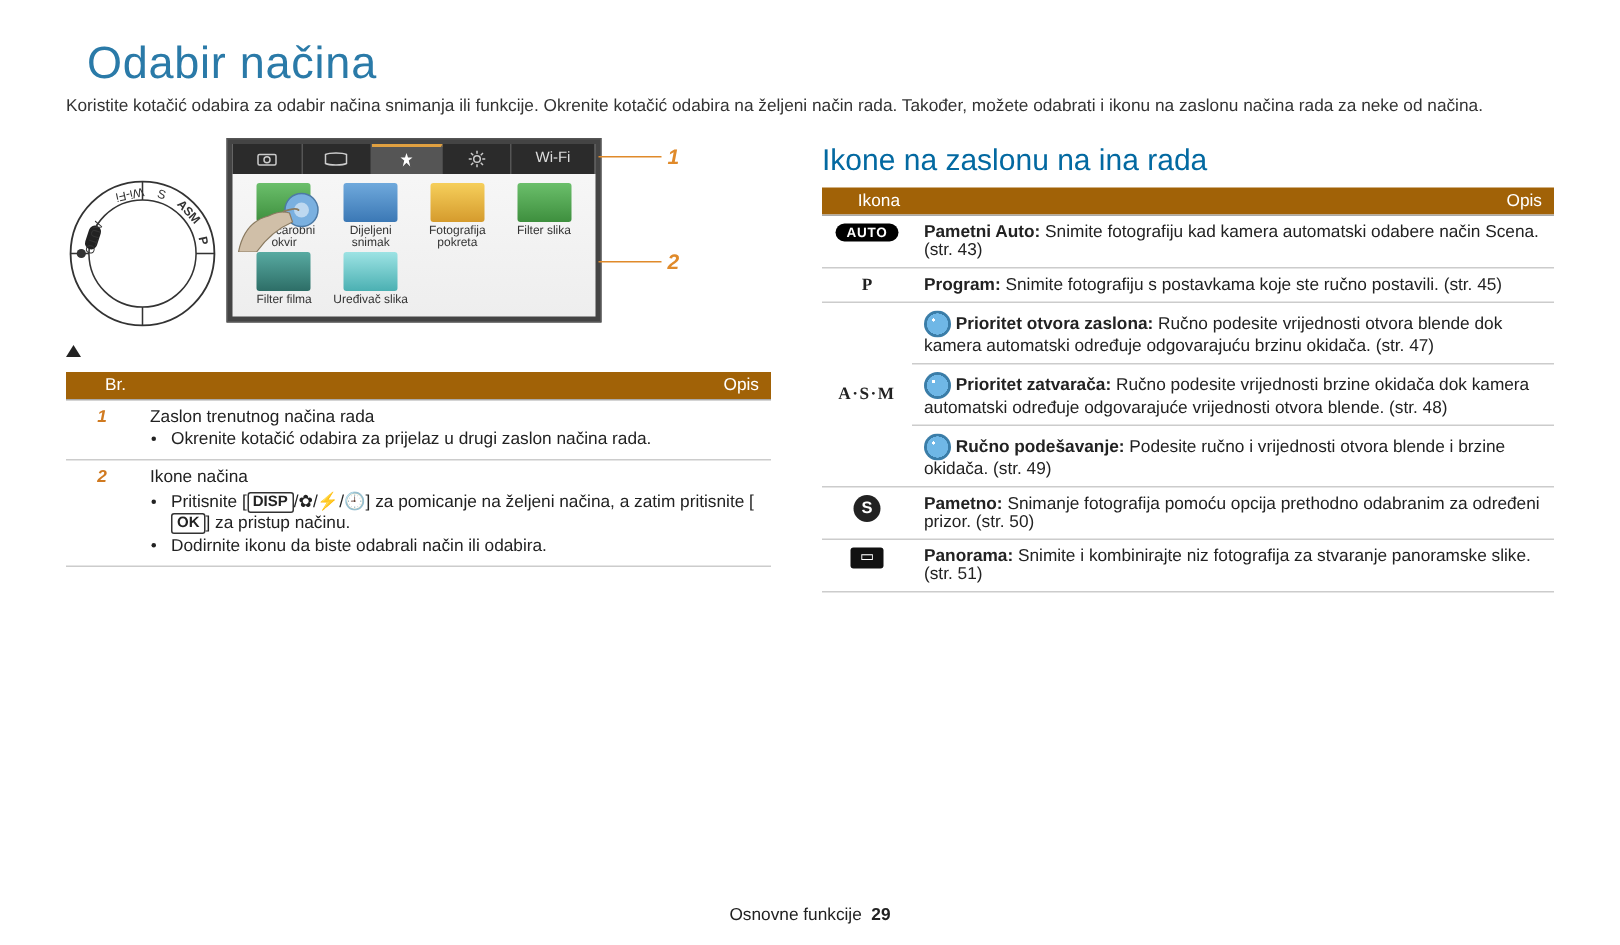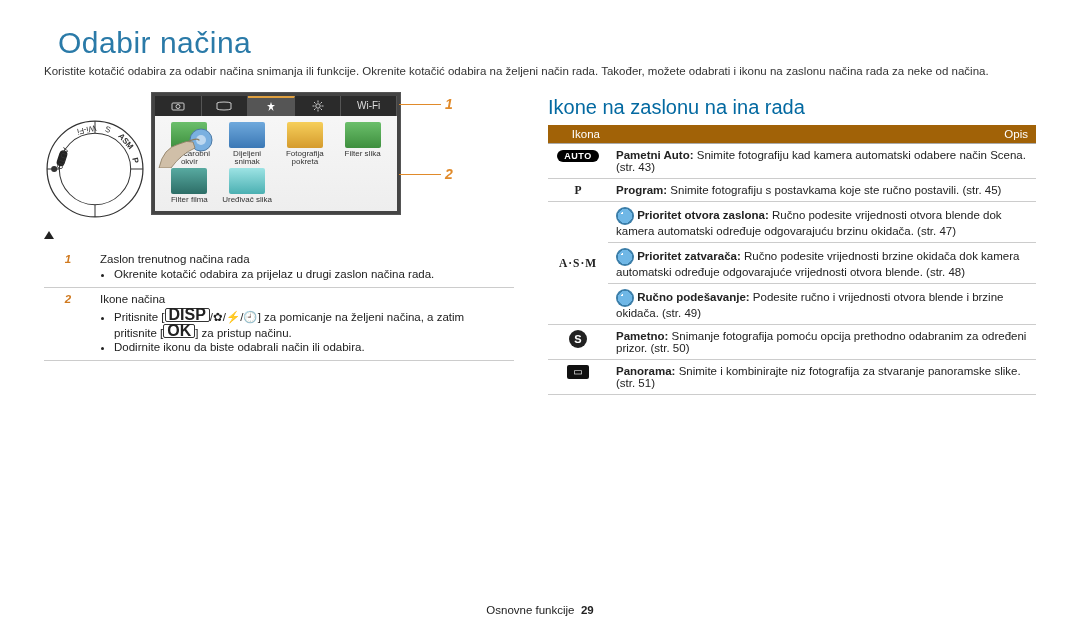--- a/index.html
+++ b/index.html
@@ -208,21 +208,21 @@
     width:22px;height:14px;
     font-size:10px;
     line-height:14px;
     text-align:center;
     border-radius:2px;
   }
   .key {
     display:inline-block;
     border:1px solid #333;
     padding:0 3px;
-    font-size:16px;
+    font-size:10px;
     font-weight:bold;
     border-radius:2px;
     line-height:12px;
     vertical-align:1px;
   }
   .bold-lead { font-weight: bold; }
   .footer {
     position:absolute;
     bottom:14px;
     left:0; right:0;
@@ -344,20 +344,24 @@
         </div>
       </div>
     </div>
 
     <div class="note-line">
       <span class="triangle"></span>
     </div>
 
     <table class="info">
       <tbody>
+          <tr>
+        <th style="width:42px">Br.</th>
+        <th>Opis</th>
+      </tr>
       <tr>
         <td class="center"><span class="idx">1</span></td>
         <td>
           <span>Zaslon trenutnog načina rada</span>
           <ul class="cell-list">
             <li>Okrenite kotačić odabira za prijelaz u drugi zaslon načina rada.</li>
           </ul>
         </td>
       </tr>
       <tr>

